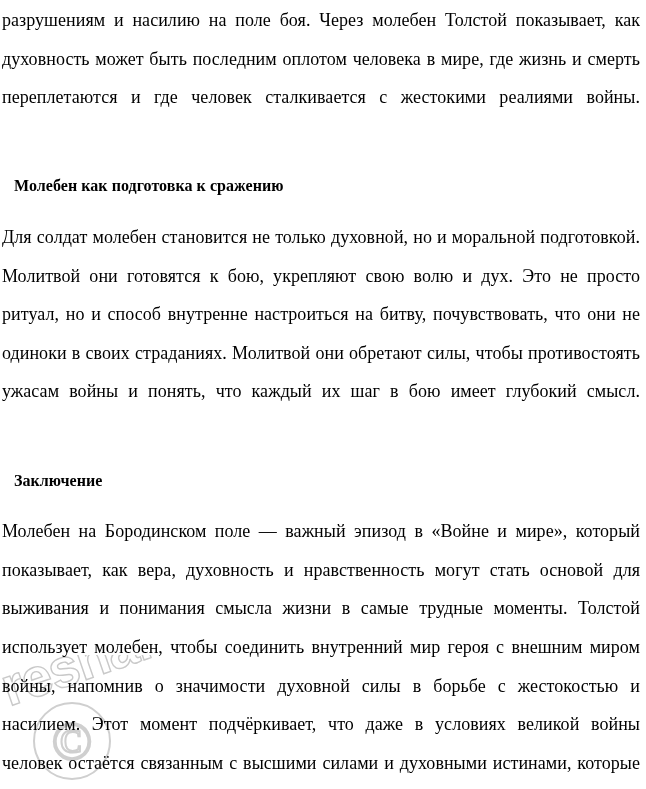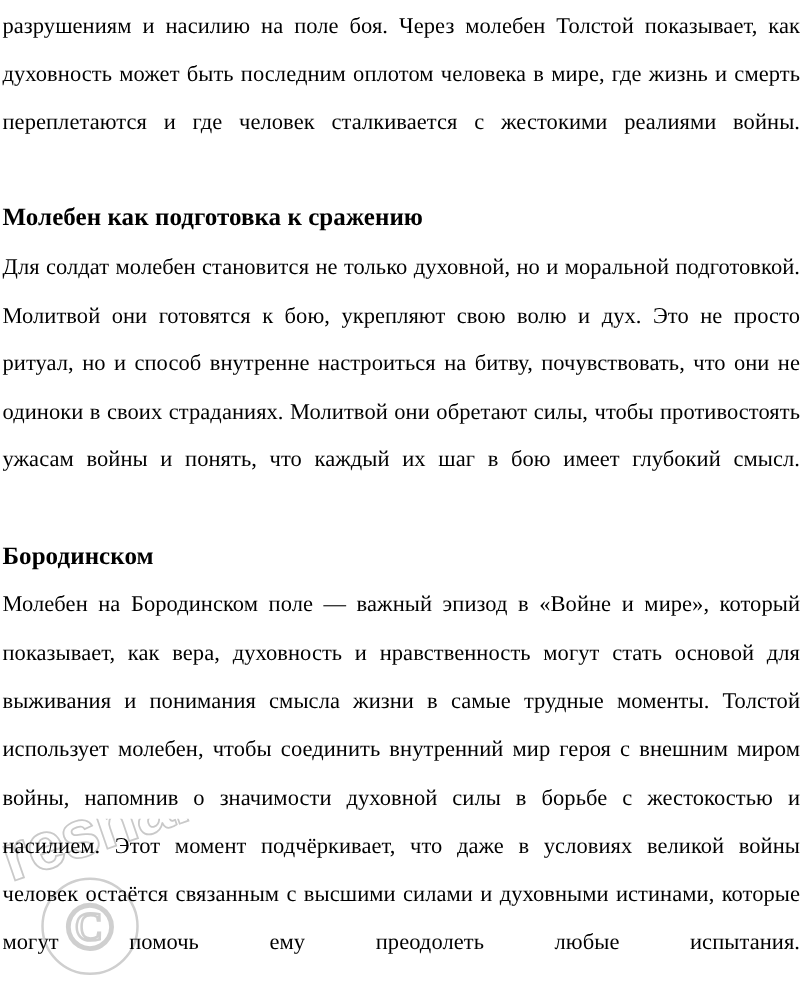--- a/index.html
+++ b/index.html
@@ -45,23 +45,23 @@
   }
 
   
   p.para::after {
     content: "";
     display: inline-block;
     width: 100%;
   }
 
   h2.heading {
-    margin: 0;
+    margin: 12px;
     padding: 0;
-    font-size: 20px;
+    font-size: 16px;
     line-height: 38.6px;
     font-weight: bold;
     text-align: left;
     letter-spacing: 0.05px;
   }
 
   
   .watermark {
     position: absolute;
     left: 0;
@@ -123,19 +123,19 @@
   </div>
 
   <div class="doc-body">
 
     <p class="para">разрушениям и насилию на поле боя. Через молебен Толстой показывает, как духовность может быть последним оплотом человека в мире, где жизнь и смерть переплетаются и где человек сталкивается с жестокими реалиями войны.</p>
 
     <h2 class="heading">Молебен как подготовка к сражению</h2>
 
     <p class="para">Для солдат молебен становится не только духовной, но и моральной подготовкой. Молитвой они готовятся к бою, укрепляют свою волю и дух. Это не просто ритуал, но и способ внутренне настроиться на битву, почувствовать, что они не одиноки в своих страданиях. Молитвой они обретают силы, чтобы противостоять ужасам войны и понять, что каждый их шаг в бою имеет глубокий смысл.</p>
 
-    <h2 class="heading">Бородинском</h2>
+    <h2 class="heading">Заключение</h2>
 
     <p class="para">Молебен на Бородинском поле — важный эпизод в «Войне и мире», который показывает, как вера, духовность и нравственность могут стать основой для выживания и понимания смысла жизни в самые трудные моменты. Толстой использует молебен, чтобы соединить внутренний мир героя с внешним миром войны, напомнив о значимости духовной силы в борьбе с жестокостью и насилием. Этот момент подчёркивает, что даже в условиях великой войны человек остаётся связанным с высшими силами и духовными истинами, которые могут помочь ему преодолеть любые испытания.</p>
 
   </div>
 
 </div>
 
 </body></html>

